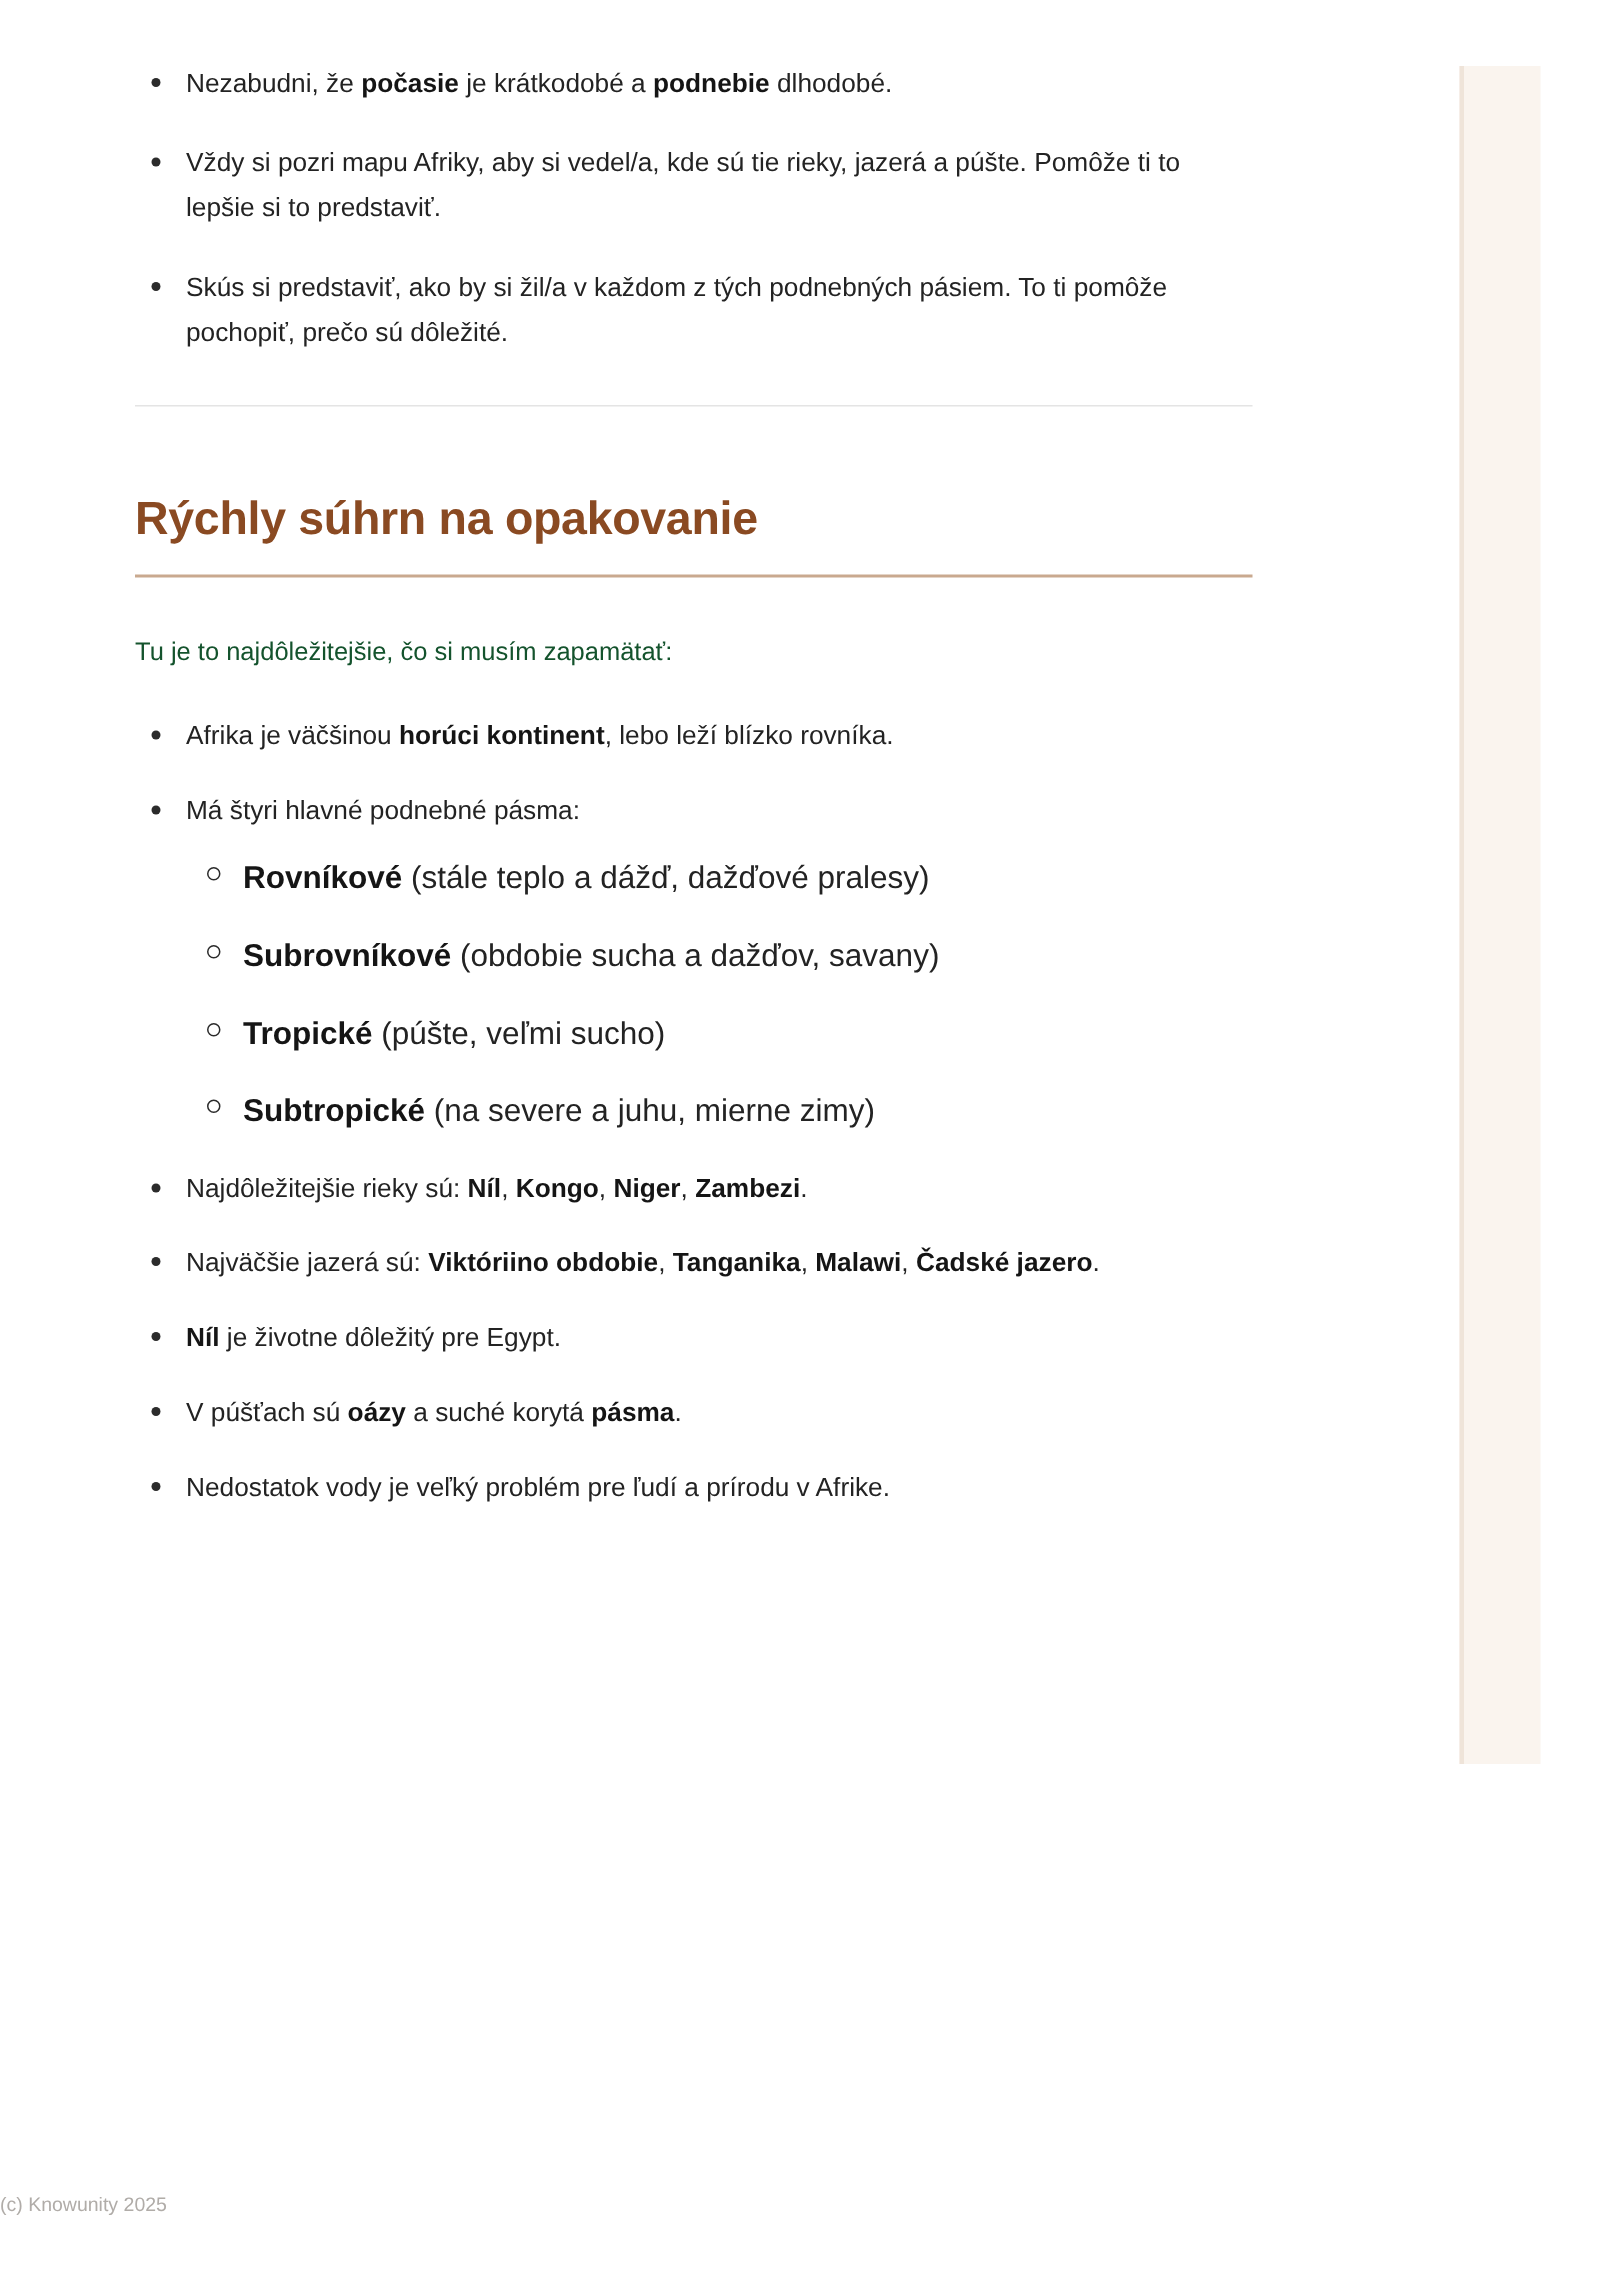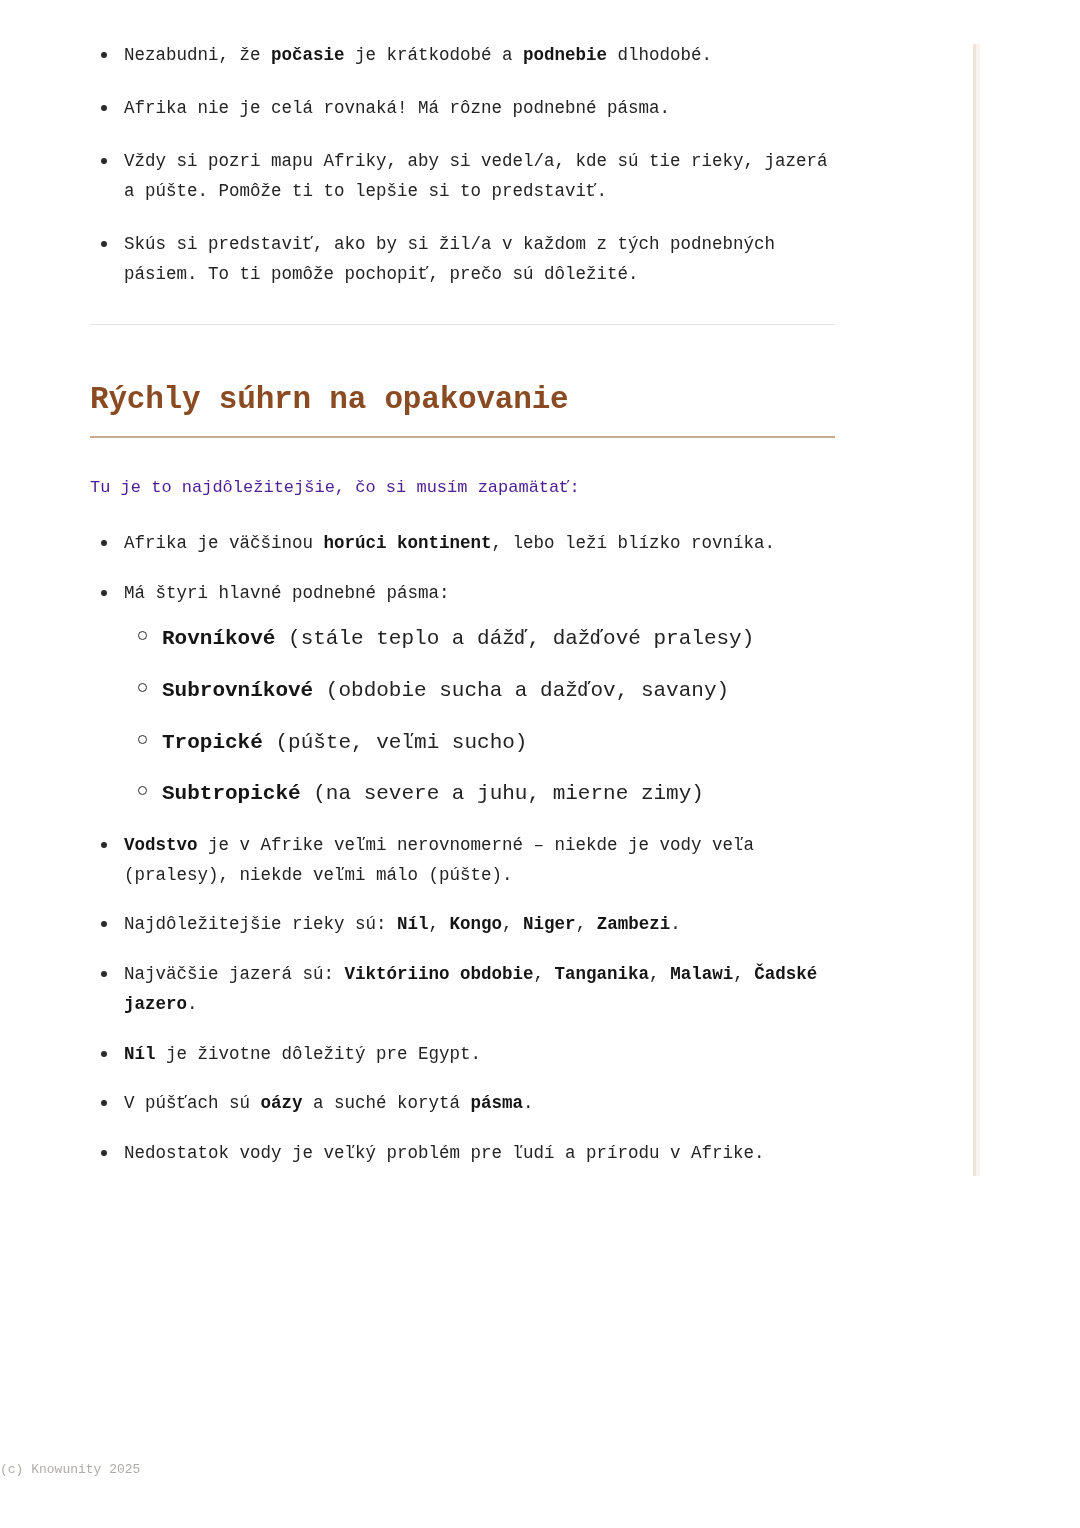--- a/index.html
+++ b/index.html
@@ -11,25 +11,24 @@
   body {
     width: 1080px;
     height: 1528px;
     position: relative;
     font-family: "Liberation Sans", sans-serif;
     color: #1f1f1f;
   }
 
   .page {
     position: relative;
-    width: 980px;
+    width: 1080px;
     height: 1528px;
     background: #ffffff;
     overflow: hidden;
-    font-family: Liberation Mono, monospace;
   }
 
   
   .right-strip {
     position: absolute;
     top: 44px;
     left: 973px;
     width: 54px;
     height: 1132px;
     background: #faf4ee;
@@ -93,21 +92,21 @@
   .title-rule {
     margin-top: 18px;
     border: 0;
     border-top: 2px solid #c9a98f;
     width: 745px;
   }
 
   p.intro {
     font-size: 17px;
     line-height: 1.6;
-    color: #4c1d95;
+    color: #14532d;
     margin: 36px 0 28px 0;
   }
 
   ul.summary {
     list-style: none;
     margin: 0;
     padding: 0;
   }
   ul.summary > li {
     position: relative;
@@ -174,21 +173,20 @@
 
 <div class="page">
 
   <div class="right-strip"></div>
   <div class="right-strip-edge"></div>
 
   <div class="content">
 
     <ul class="bullets">
       <li><span>Nezabudni, že <b>počasie</b> je krátkodobé a <b>podnebie</b> dlhodobé.</span></li>
-      <li><span>Afrika nie je celá rovnaká! Má rôzne podnebné pásma.</span></li>
       <li><span>Vždy si pozri mapu Afriky, aby si vedel/a, kde sú tie rieky, jazerá a púšte. Pomôže ti to lepšie si to predstaviť.</span></li>
       <li><span>Skús si predstaviť, ako by si žil/a v každom z tých podnebných pásiem. To ti pomôže pochopiť, prečo sú dôležité.</span></li>
     </ul>
 
     <hr class="divider">
 
     <h2 class="section-title">Rýchly súhrn na opakovanie</h2>
     <hr class="title-rule">
 
     <p class="intro">Tu je to najdôležitejšie, čo si musím zapamätať:</p>
@@ -197,21 +195,20 @@
       <li><span>Afrika je väčšinou <b>horúci kontinent</b>, lebo leží blízko rovníka.</span></li>
       <li class="tight">
         <span>Má štyri hlavné podnebné pásma:</span>
         <ul class="sub">
           <li><span><b>Rovníkové</b> (stále teplo a dážď, dažďové pralesy)</span></li>
           <li><span><b>Subrovníkové</b> (obdobie sucha a dažďov, savany)</span></li>
           <li><span><b>Tropické</b> (púšte, veľmi sucho)</span></li>
           <li><span><b>Subtropické</b> (na severe a juhu, mierne zimy)</span></li>
         </ul>
       </li>
-      <li><span><b>Vodstvo</b> je v Afrike veľmi nerovnomerné – niekde je vody veľa (pralesy), niekde veľmi málo (púšte).</span></li>
       <li><span>Najdôležitejšie rieky sú: <b>Níl</b>, <b>Kongo</b>, <b>Niger</b>, <b>Zambezi</b>.</span></li>
       <li><span>Najväčšie jazerá sú: <b>Viktóriino obdobie</b>, <b>Tanganika</b>, <b>Malawi</b>, <b>Čadské jazero</b>.</span></li>
       <li><span><b>Níl</b> je životne dôležitý pre Egypt.</span></li>
       <li><span>V púšťach sú <b>oázy</b> a suché korytá <b>pásma</b>.</span></li>
       <li><span>Nedostatok vody je veľký problém pre ľudí a prírodu v Afrike.</span></li>
     </ul>
 
   </div>
 
   <div class="footer">(c) Knowunity 2025</div>

